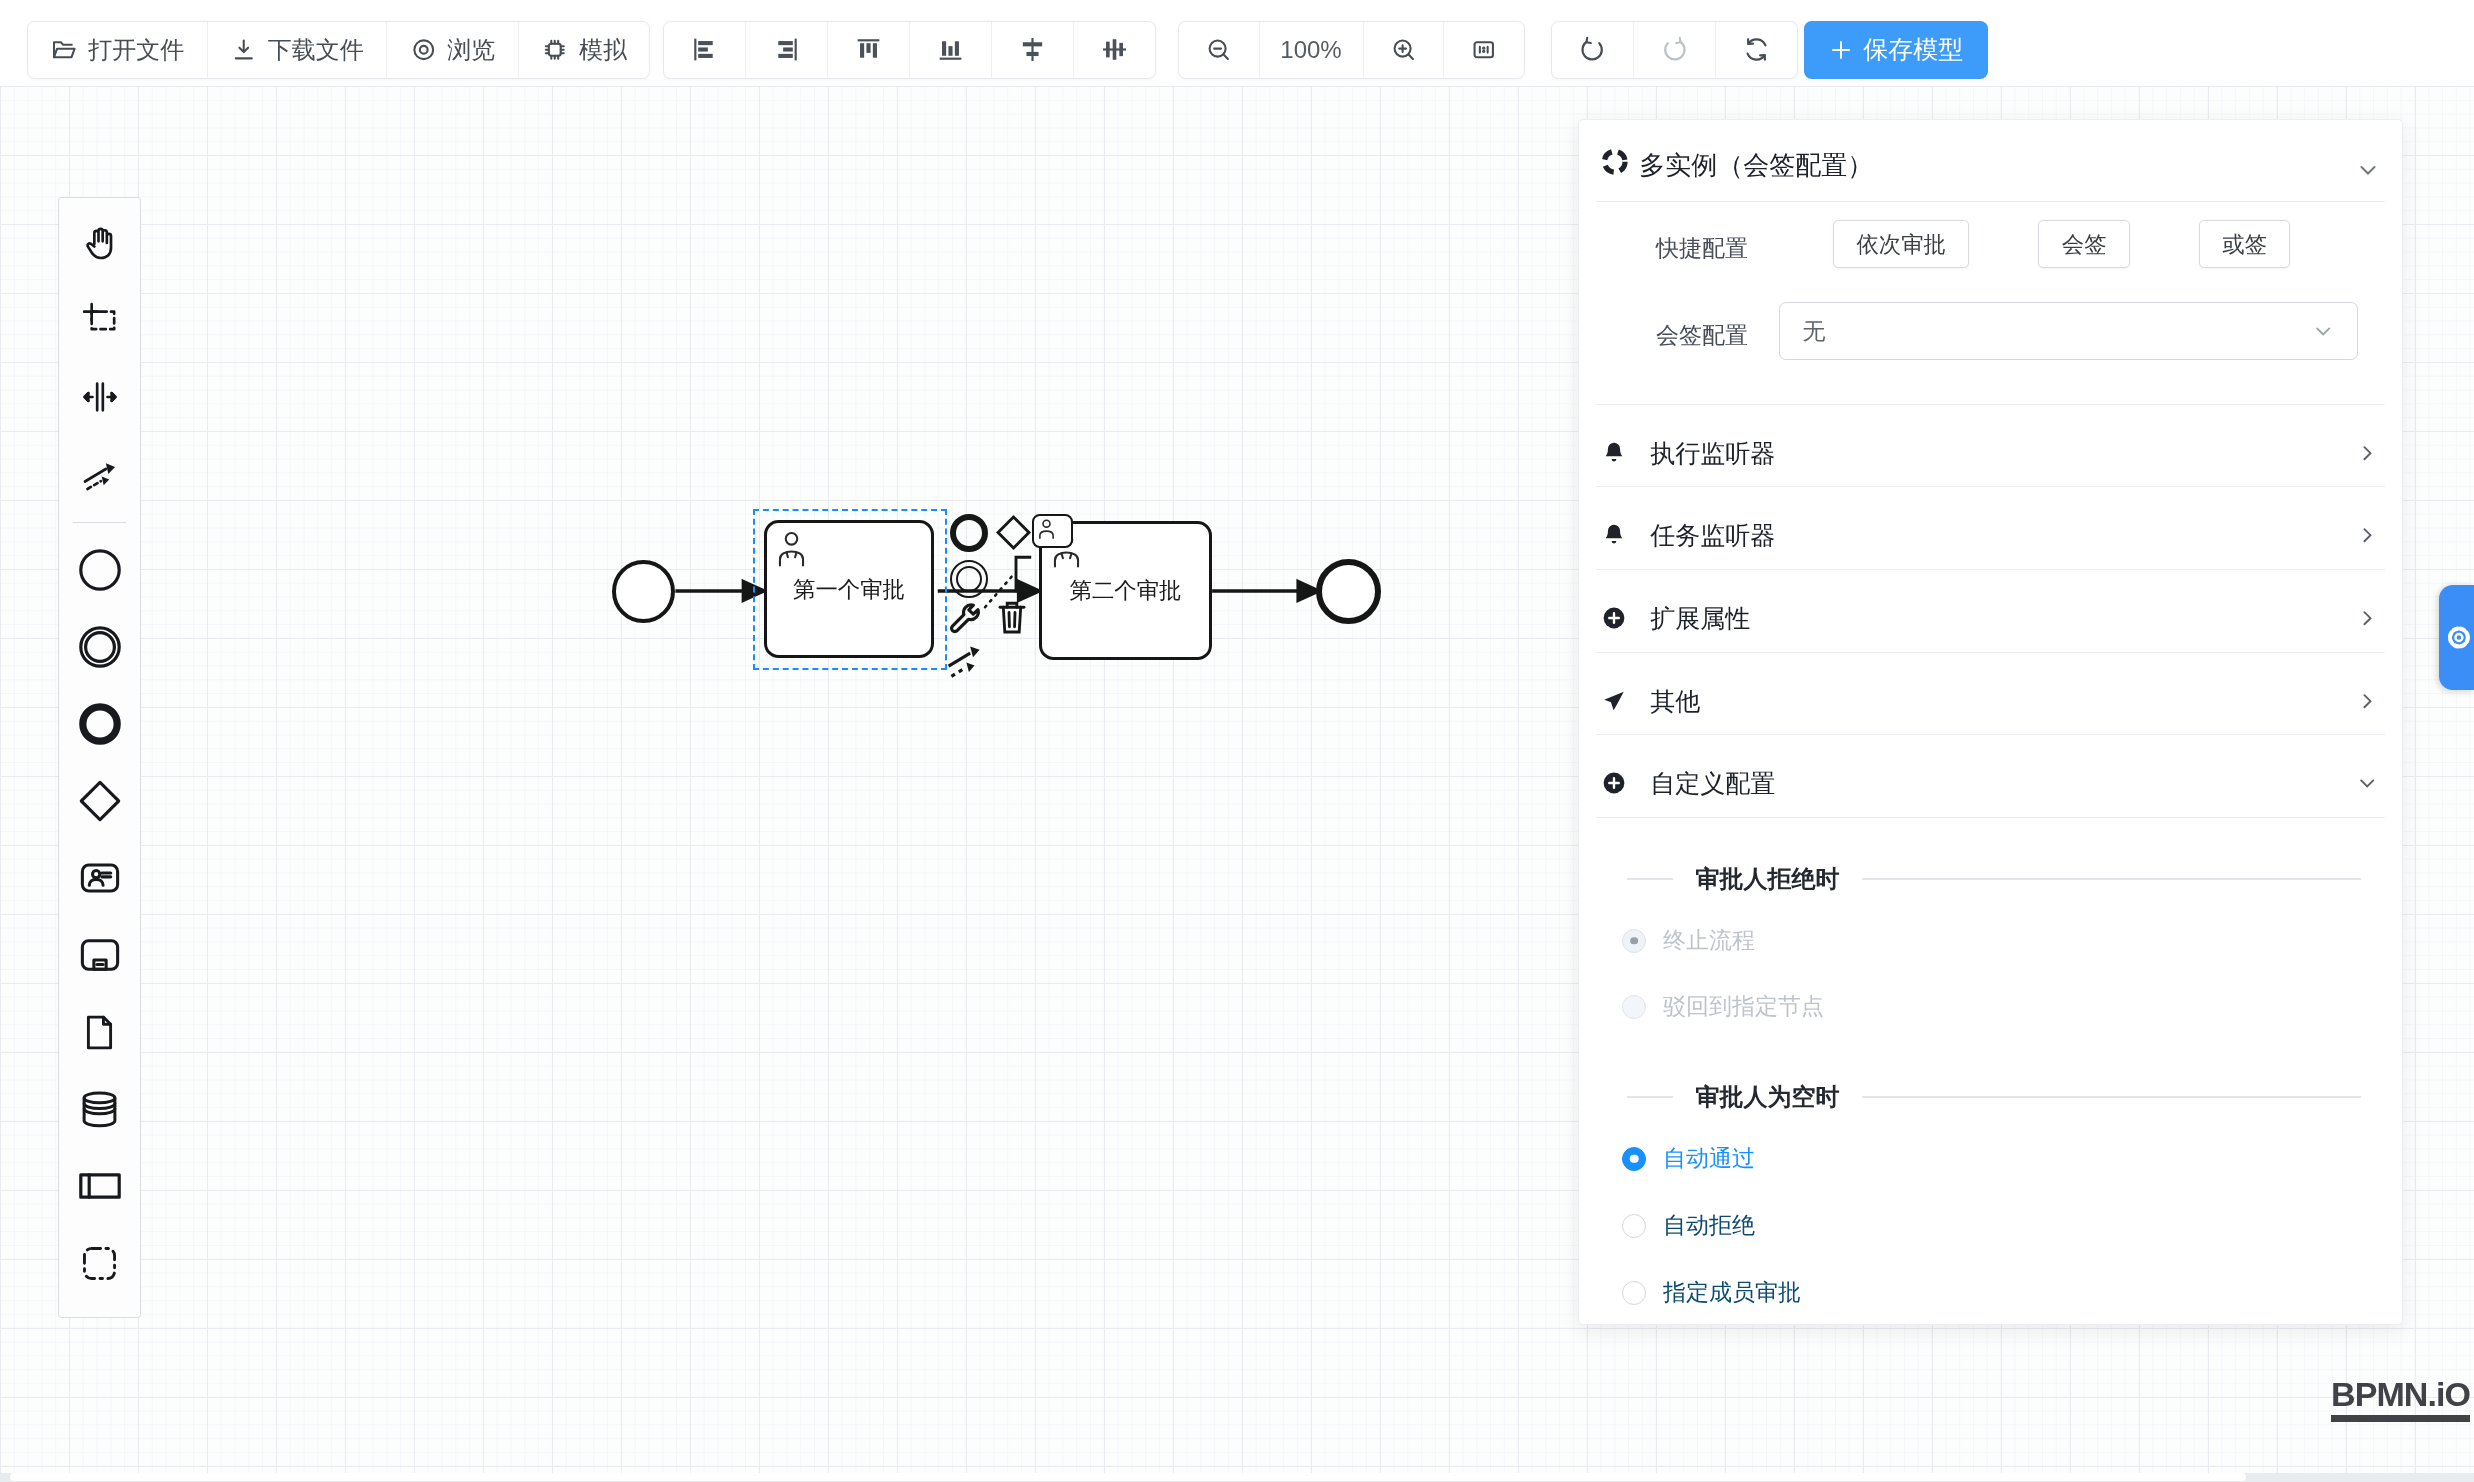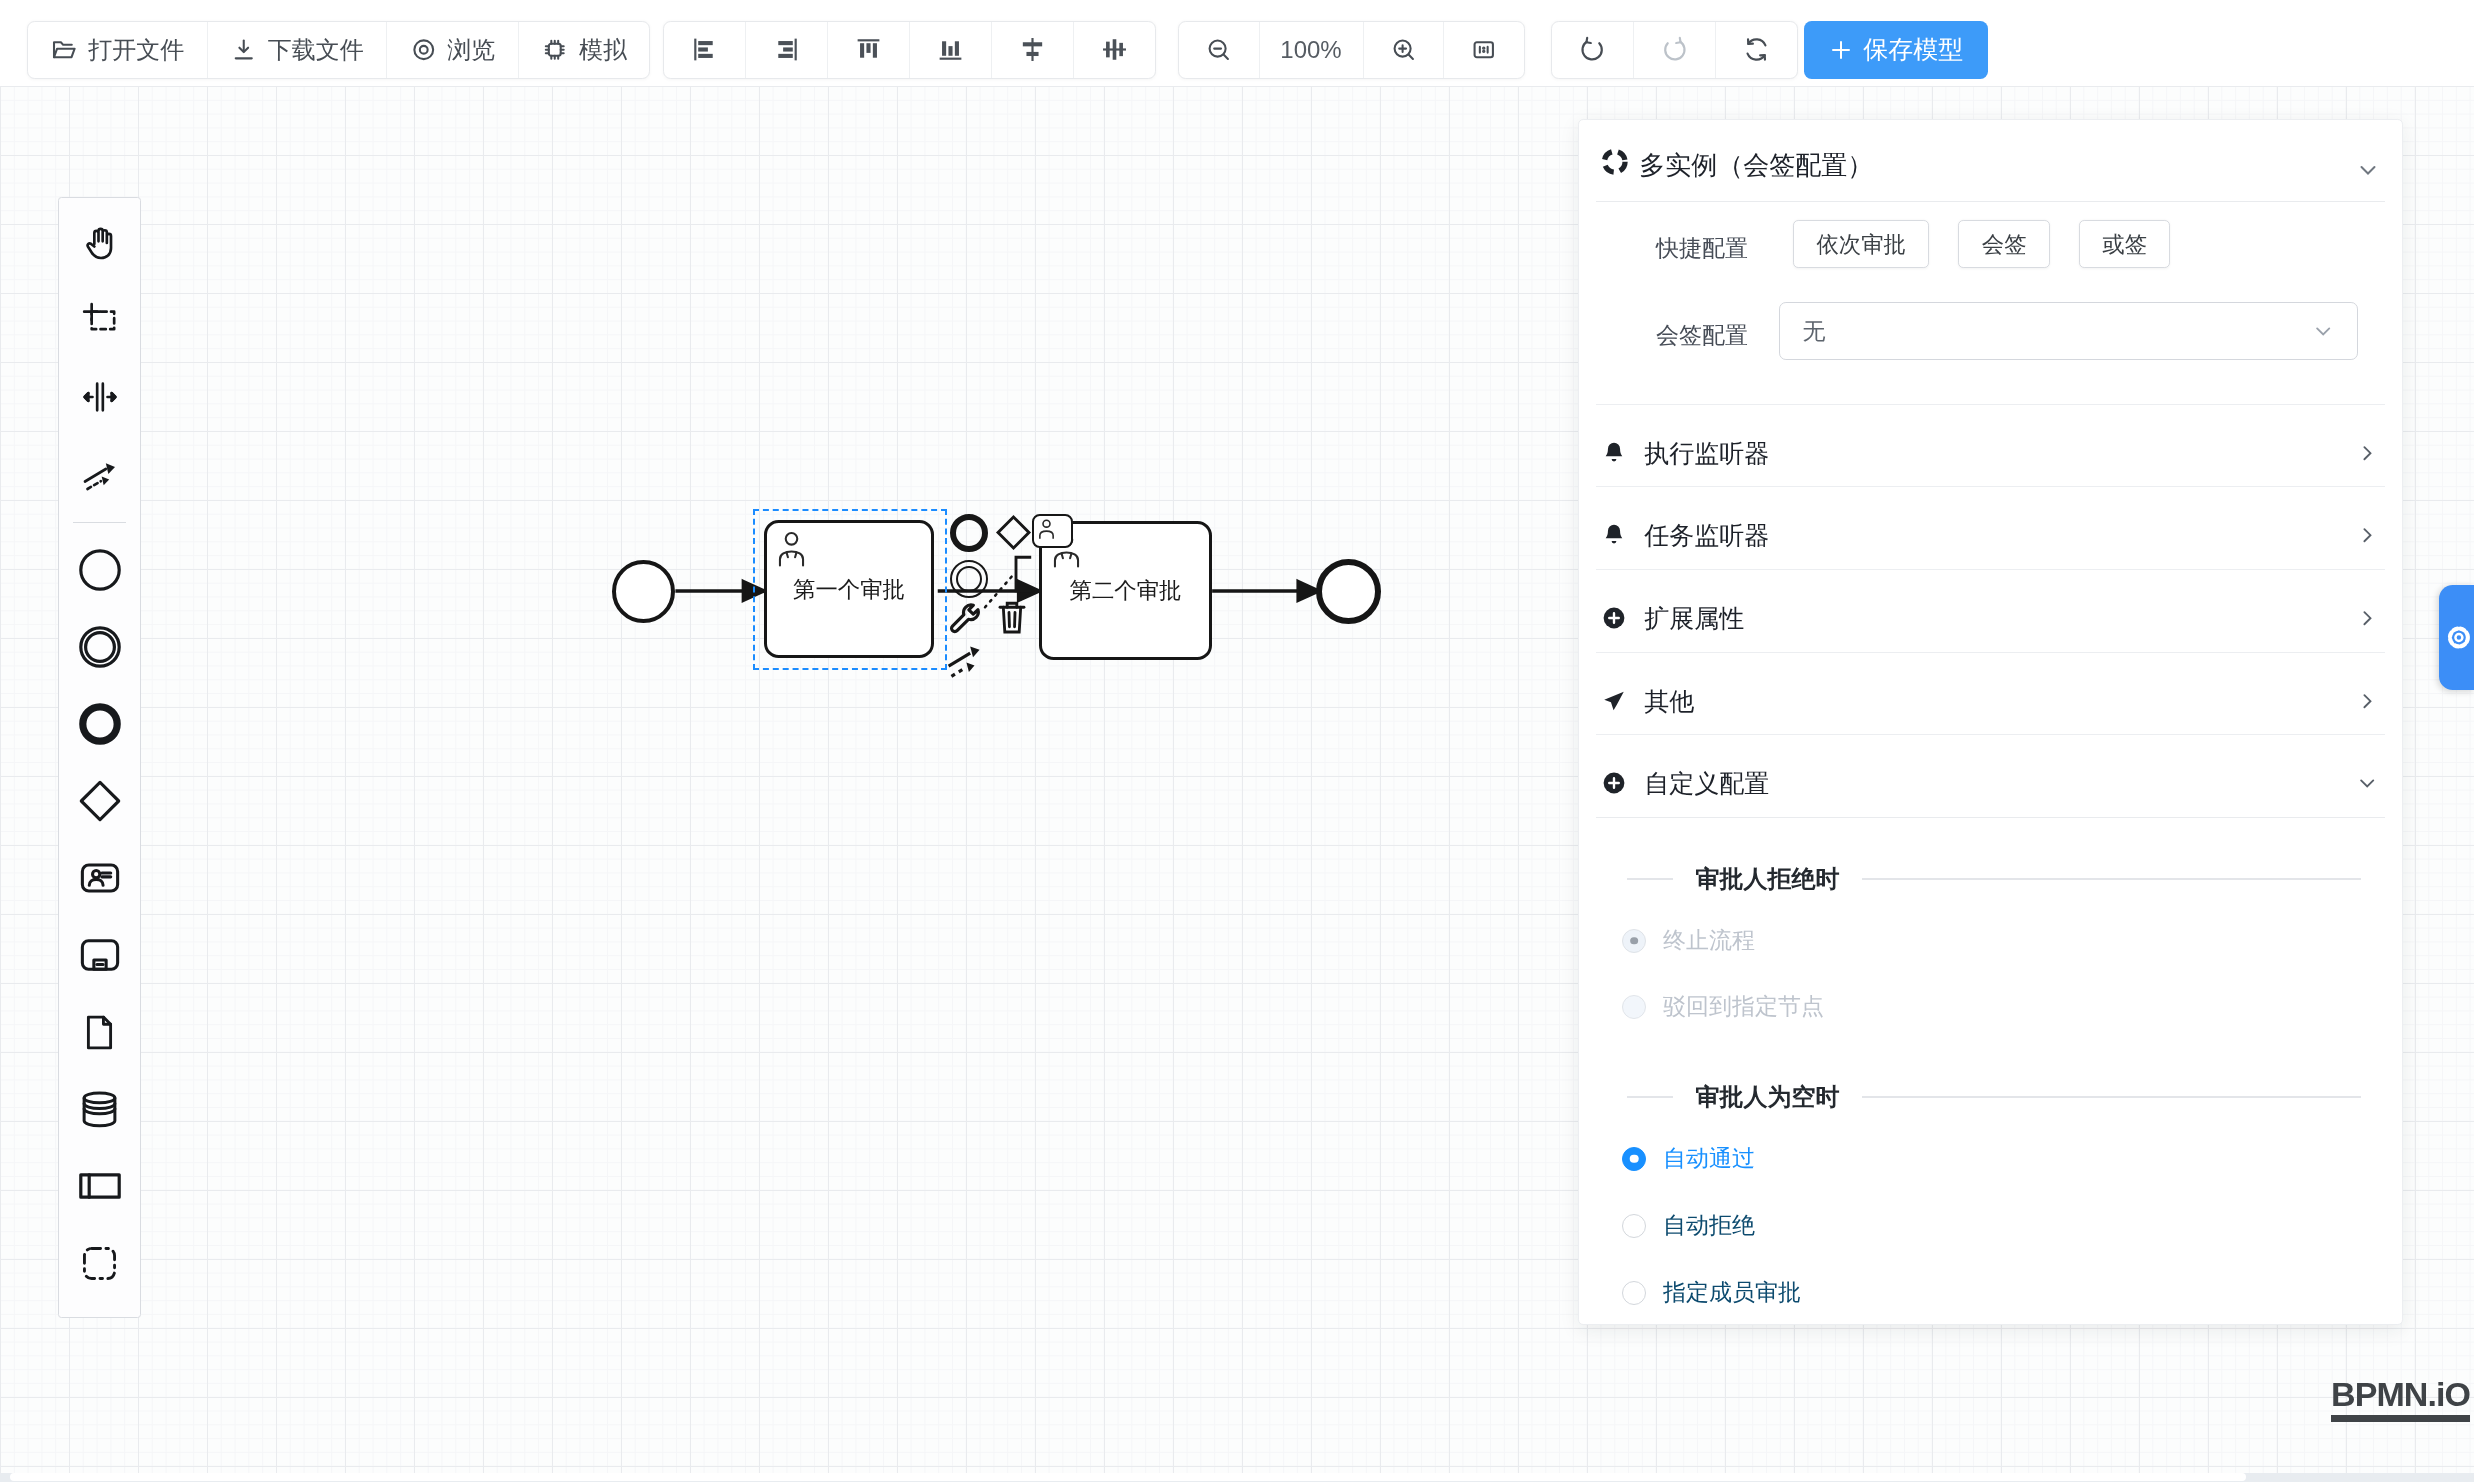--- a/index.html
+++ b/index.html
@@ -55,25 +55,25 @@
 
   
   .panel{position:absolute;left:1578px;top:119px;width:825px;height:1206px;background:#fff;border:0.9px solid #eceef1;border-radius:5.2px;
     box-shadow:0 5.2px 20.6px rgba(31,35,41,.08);box-sizing:border-box;}
   .p-header{position:absolute;left:22.4px;top:27.5px;display:flex;align-items:flex-start;gap:10.3px;font-size:26px;font-weight:500;color:#1d2129;}
   .p-chevron{position:absolute;right:22.4px;cursor:pointer;}
   .p-div{position:absolute;left:17px;right:17px;height:0.9px;background:#e9ebee;}
   .qc-label,.st-label{position:absolute;left:77px;font-size:23px;color:#474d57;}
   .qc-buttons{position:absolute;left:214px;top:100px;display:flex;gap:29px;}
   .qc-btn{height:48px;padding:0 22.4px;background:#fff;border:0.9px solid #d8dbe0;border-radius:5.2px;font-size:22.4px;color:#3b4045;
-    display:flex;align-items:center;cursor:pointer;box-shadow:0 0.9px 2.6px rgba(0,0,0,.05);font-family:inherit;}
+    display:flex;align-items:center;cursor:pointer;box-shadow:0 0.9px 2.6px rgba(0,0,0,.05);font-family:inherit;margin-left:40px;}
   .select{position:absolute;left:200px;top:182px;width:579px;height:58px;border:0.9px solid #d4d7dd;border-radius:6.9px;box-sizing:border-box;
     display:flex;align-items:center;padding:0 22.4px;font-size:23px;color:#5d646d;cursor:pointer;background:#fff;}
   .select svg{margin-left:auto;}
-  .p-row{position:absolute;left:17px;right:17px;height:97px;border-top:0.9px solid #eceef1;display:flex;align-items:center;gap:17px;
+  .p-row{position:absolute;left:17px;right:17px;height:97px;border-top:0.9px solid #eceef1;display:flex;align-items:center;gap:23px;
     padding-left:5.2px;box-sizing:border-box;cursor:pointer;}
   .p-row-label{font-size:25px;font-weight:500;color:#1d2129;}
   .p-row .chev{margin-left:auto;margin-right:6.9px;}
   .sub-div{position:absolute;left:48px;right:41px;display:flex;align-items:center;gap:22.4px;}
   .sub-div .line-s{width:46px;height:1.7px;background:#e3e5e9;}
   .sub-div .line-l{flex:1;height:1.7px;background:#e3e5e9;}
   .sub-div .t{font-size:24px;font-weight:600;color:#24292f;white-space:nowrap;}
   .radio-row{position:absolute;left:43px;display:flex;align-items:center;gap:17px;cursor:pointer;}
   .radio{width:24px;height:24px;border-radius:50%;box-sizing:border-box;position:relative;flex:none;}
   .radio::after{content:"";position:absolute;left:50%;top:50%;transform:translate(-50%,-50%);border-radius:50%;}

